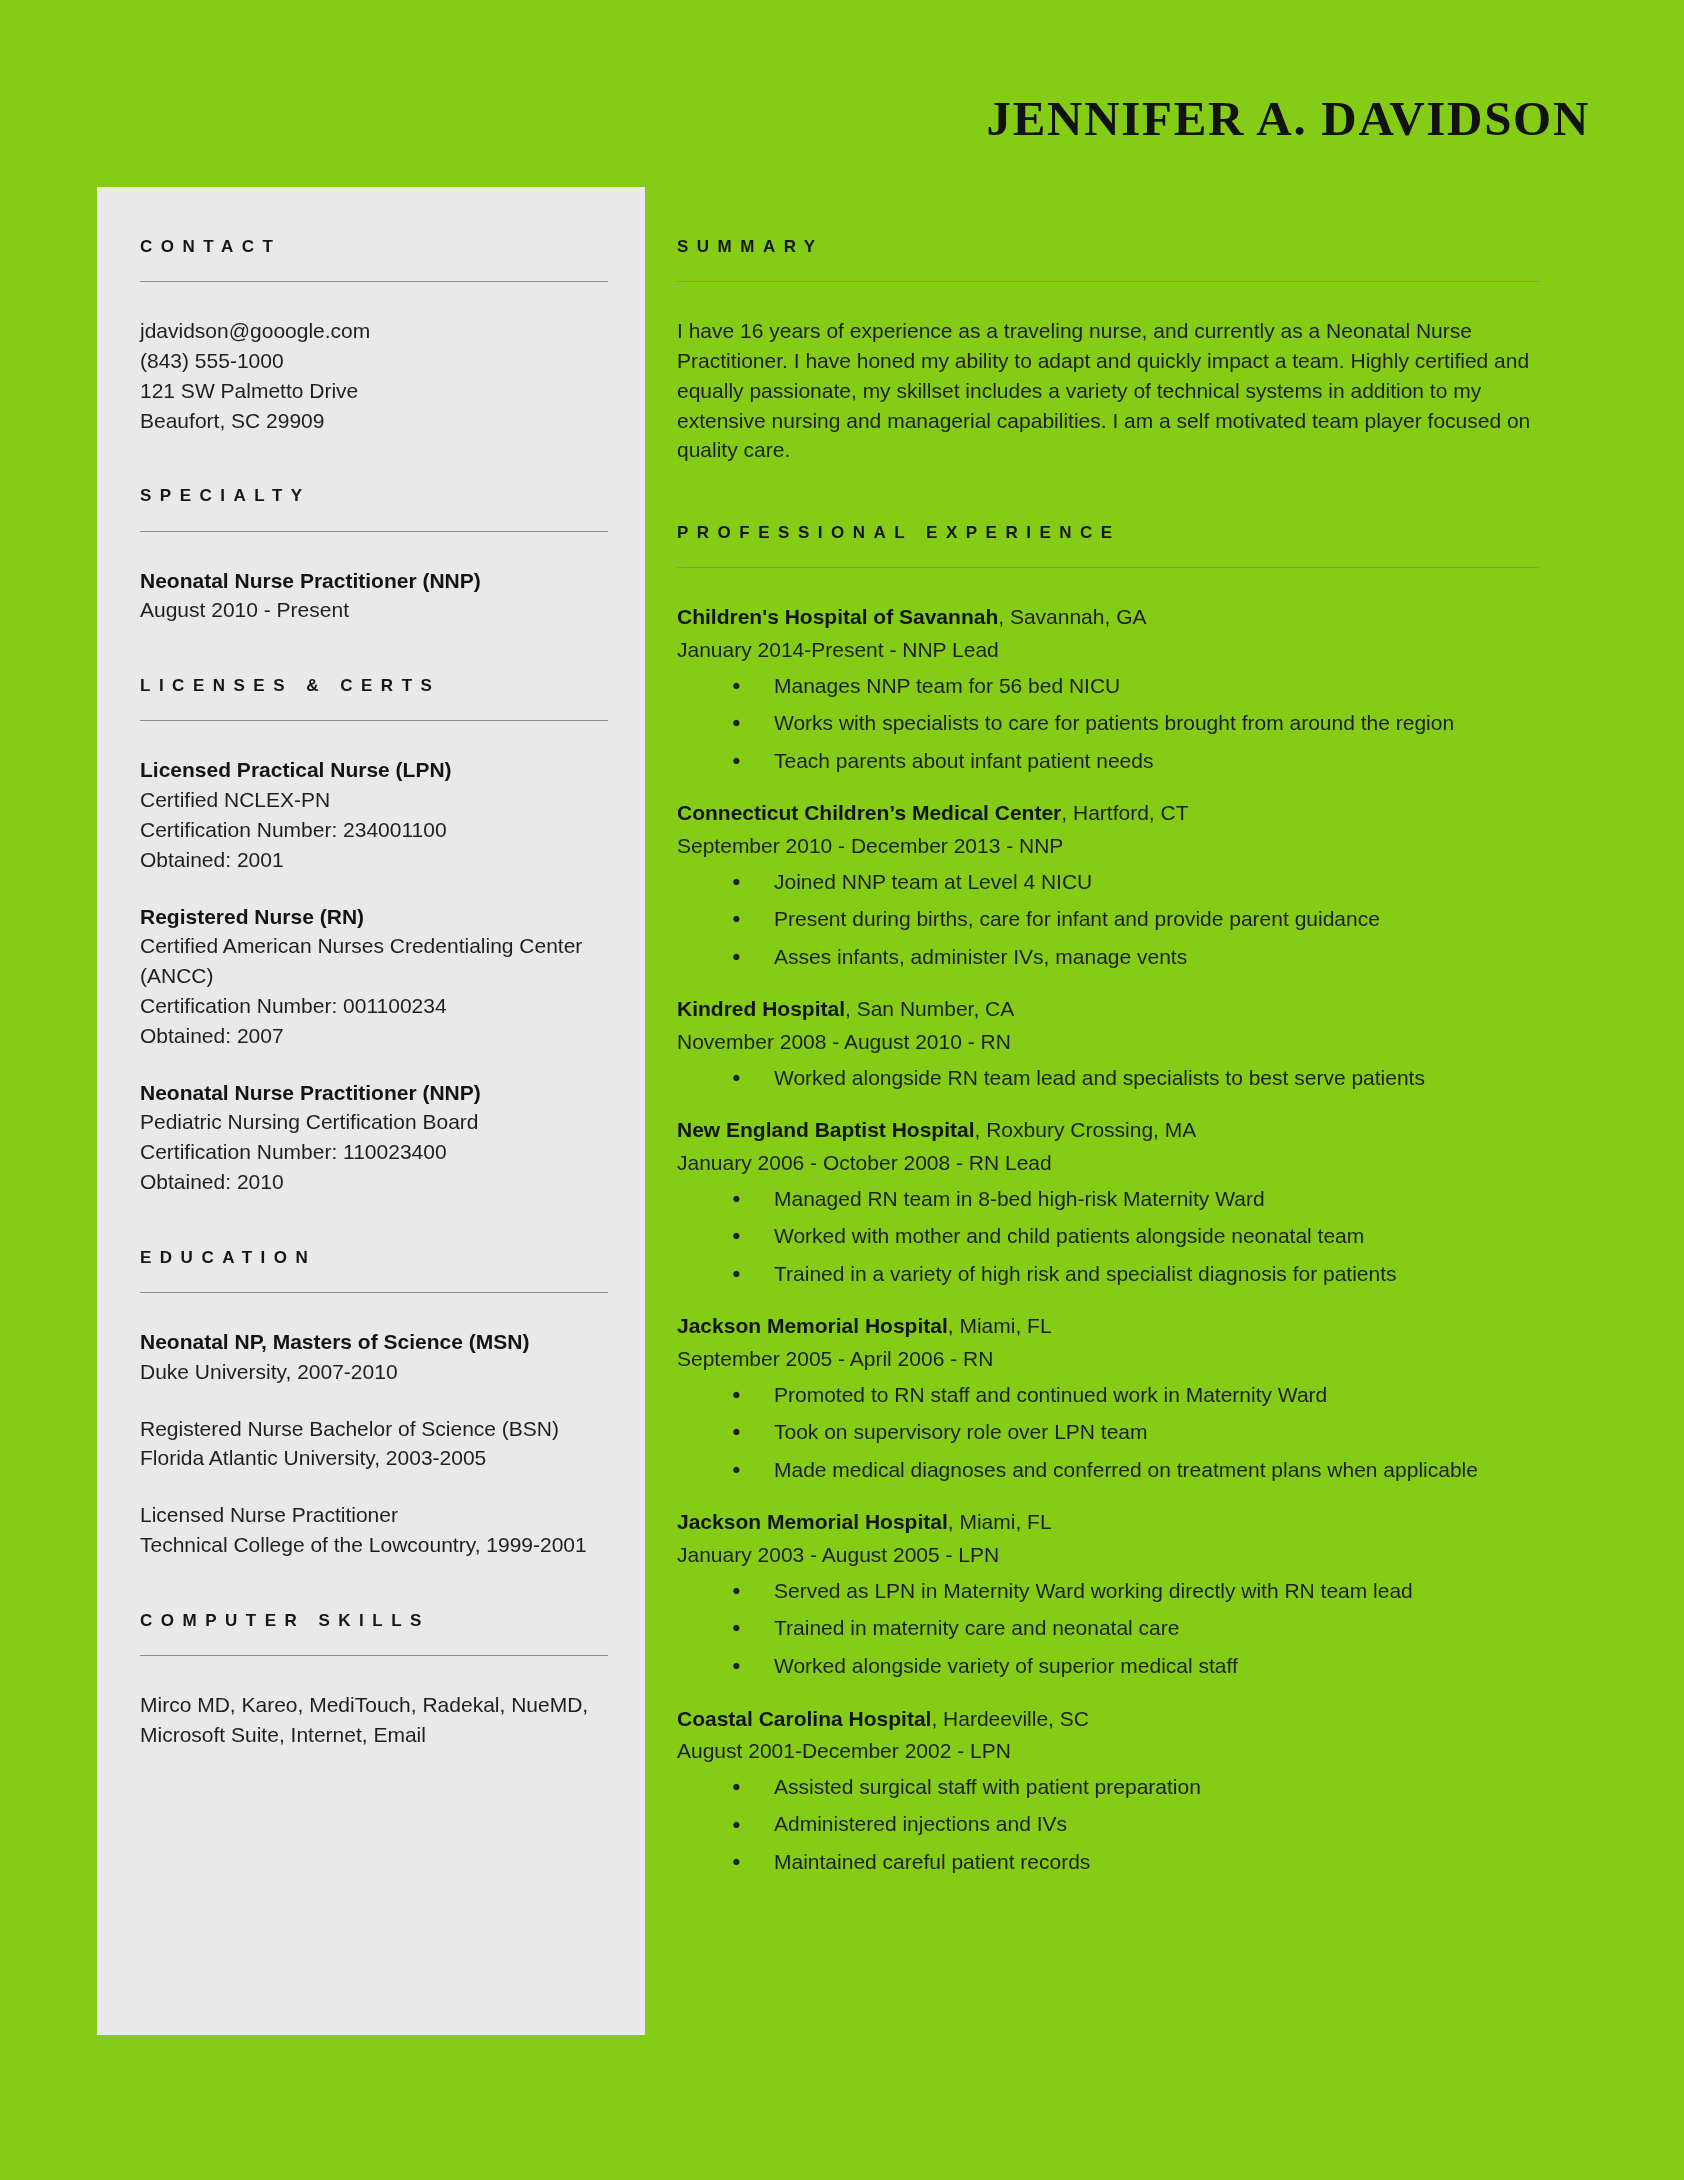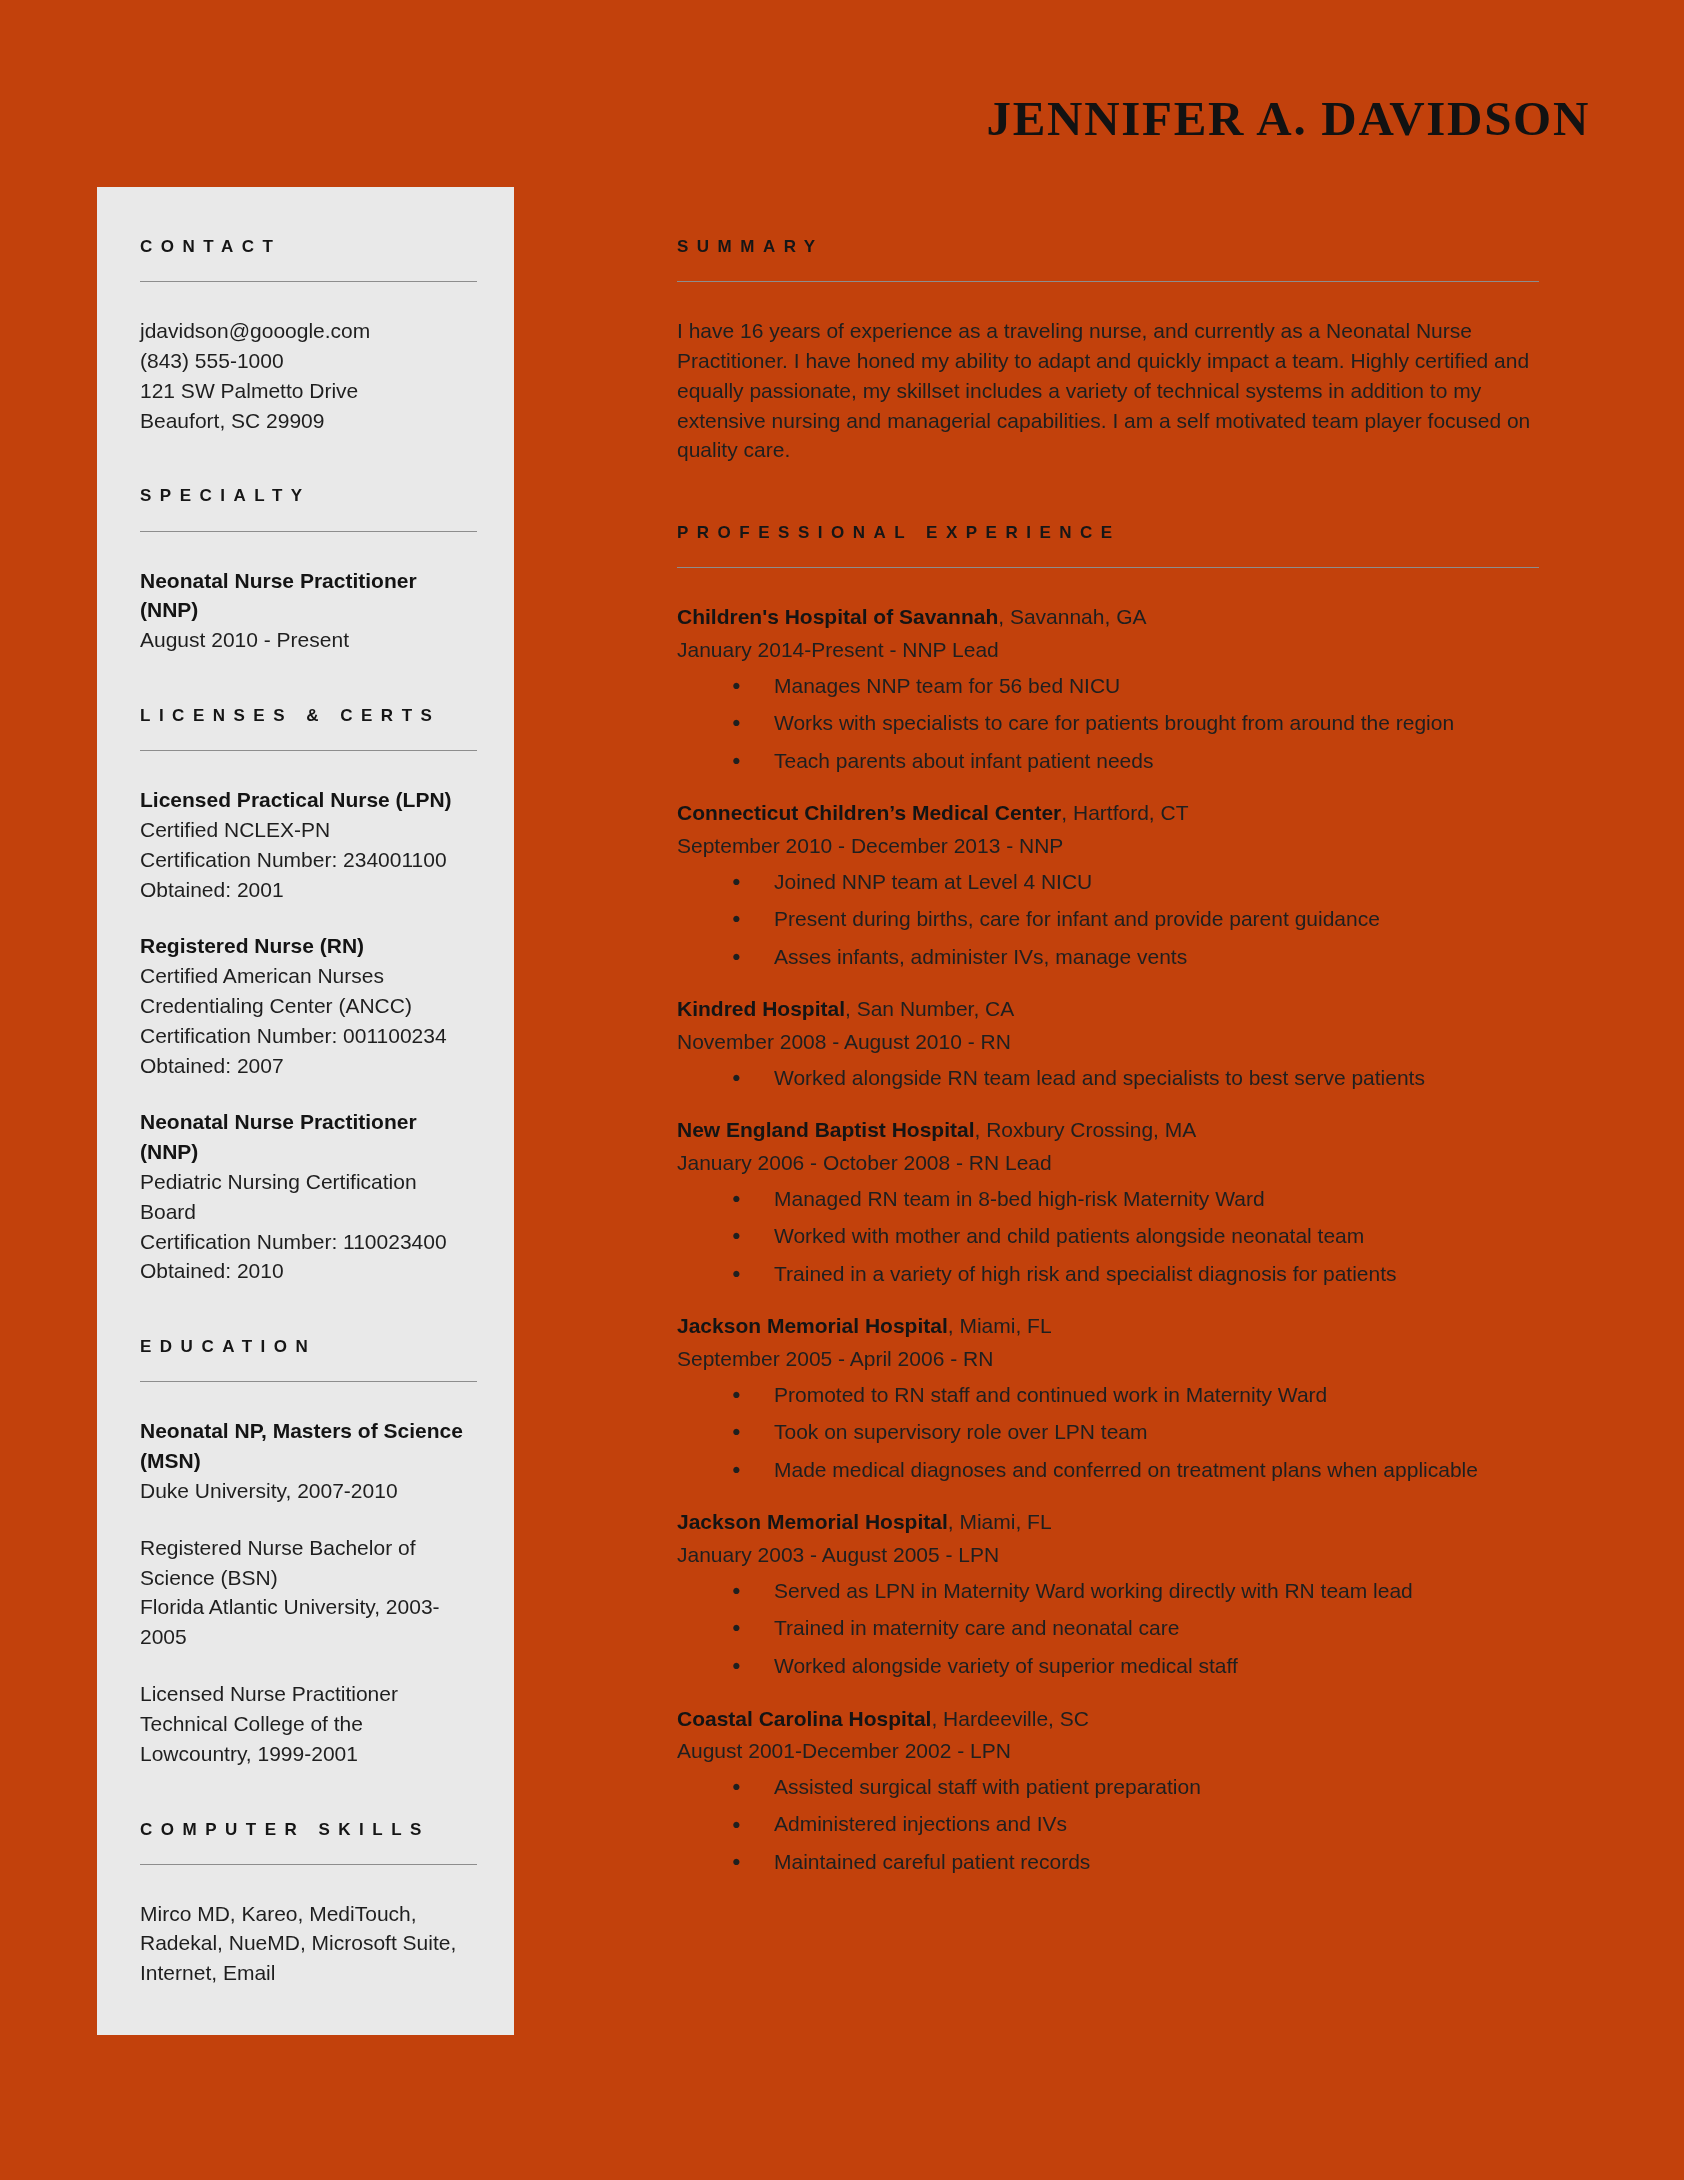--- a/index.html
+++ b/index.html
@@ -1,34 +1,34 @@
 <!DOCTYPE html>
 <html style="font-size:13.6px"><head>
 <meta charset="utf-8">
 <style>
   * { margin:0; padding:0; box-sizing:border-box; }
   html, body { background:#e4e4e4; }
   .page {
     position:relative;
     width:1685px; height:2181px;
     margin:0 auto;
-    background:#c2410c;
+    background:#84cc16;
     overflow:hidden;
     font-family:"Liberation Sans", "DejaVu Sans", sans-serif;
     font-size:21px; line-height:1.42; color:#1f1f1f;
   }
   .name {
     position:absolute; top:92px; right:95px;
     font-family:"Liberation Serif", "DejaVu Serif", serif;
     font-weight:700; font-size:49px; line-height:1.1;
     letter-spacing:1.7px; color:#121212; white-space:nowrap;
   }
   .sidebar {
     position:absolute; left:97px; top:187px;
-    width:417px; height:1848px;
+    width:548px; height:1848px;
     background:#e9e9e9;
     padding:48px 37px 43px 43px;
     overflow:hidden;
   }
   .main {
     position:absolute; left:677px; top:187px;
     width:862px; padding-top:48px;
   }
   h2.sec {
     font-size:17px; font-weight:700; letter-spacing:8.5px;

